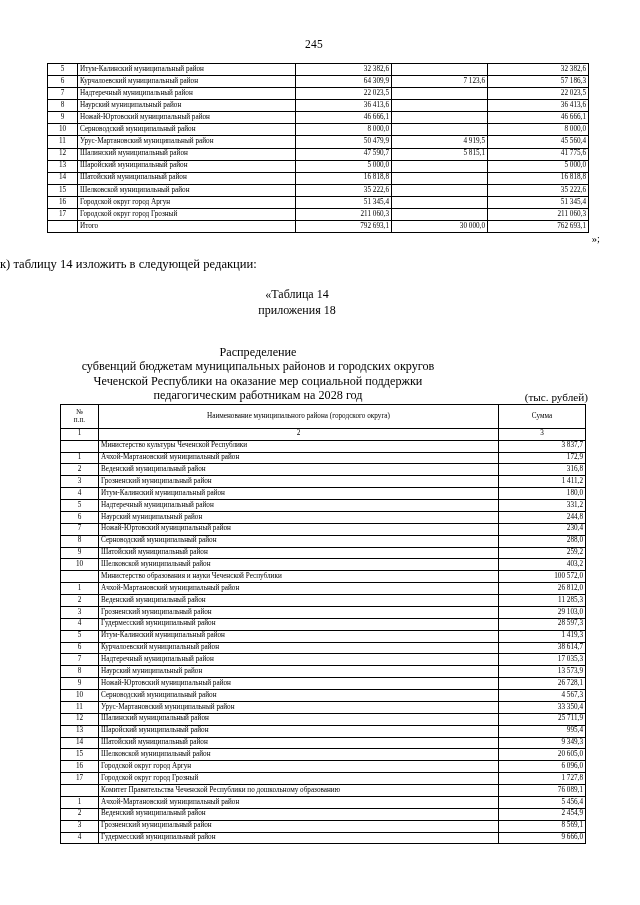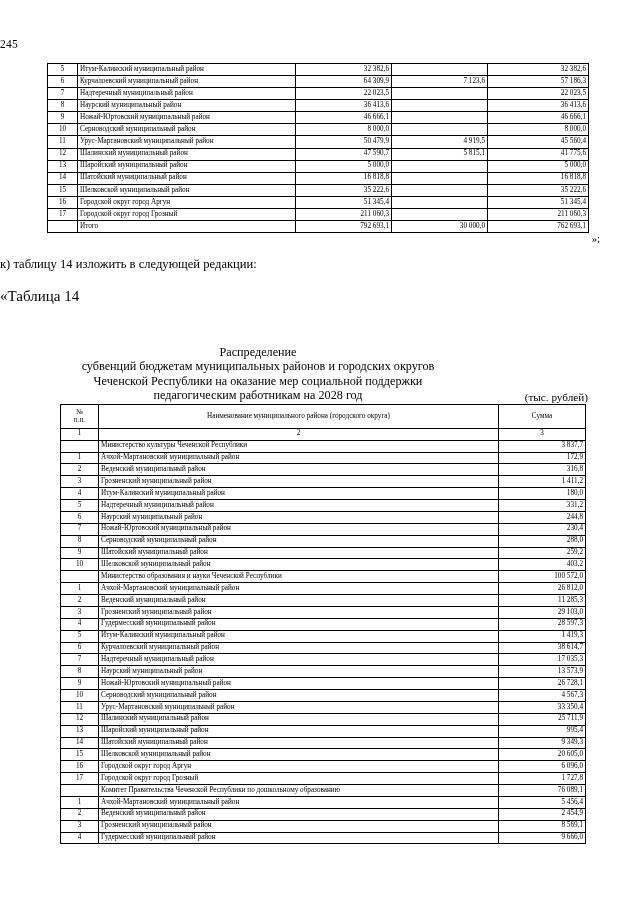--- a/index.html
+++ b/index.html
@@ -21,20 +21,21 @@
     height: 905px;
     box-sizing: border-box;
   }
 
   
   .page-number {
     position: absolute;
     top: 38px;
     left: 0;
     width: 628px;
+    text-align: center;
     font-size: 11.5px;
     letter-spacing: 0.2px;
   }
 
   
   table.doc-table {
     border-collapse: collapse;
     table-layout: fixed;
     font-size: 7.2px;
     line-height: 1.05;
@@ -78,22 +79,22 @@
     left: 0;
     width: 640px;
     text-align: left;
     font-size: 12.6px;
   }
   .right-block {
     position: absolute;
     top: 287px;
     left: 0;
     width: 594px;
-    text-align: left;
-    font-size: 15px;
+    text-align: center;
+    font-size: 12px;
     line-height: 1.32;
   }
   .title-block {
     position: absolute;
     top: 345px;
     left: 0;
     width: 516px;
     text-align: center;
     font-size: 12.2px;
     line-height: 1.17;
@@ -242,20 +243,21 @@
         </tbody>
     </table>
   </div>
 
   <div class="tail-quote">»;</div>
 
   <div class="para-k">к) таблицу 14 изложить в следующей редакции:</div>
 
   <div class="right-block">
     <div>«Таблица 14</div>
+    <div>приложения 18</div>
   </div>
 
   <div class="title-block">
     <div>Распределение</div>
     <div>субвенций бюджетам муниципальных районов и городских округов</div>
     <div>Чеченской Республики на оказание мер социальной поддержки</div>
     <div>педагогическим работникам на 2028 год</div>
   </div>
 
   <div class="units-line">(тыс. рублей)</div>

